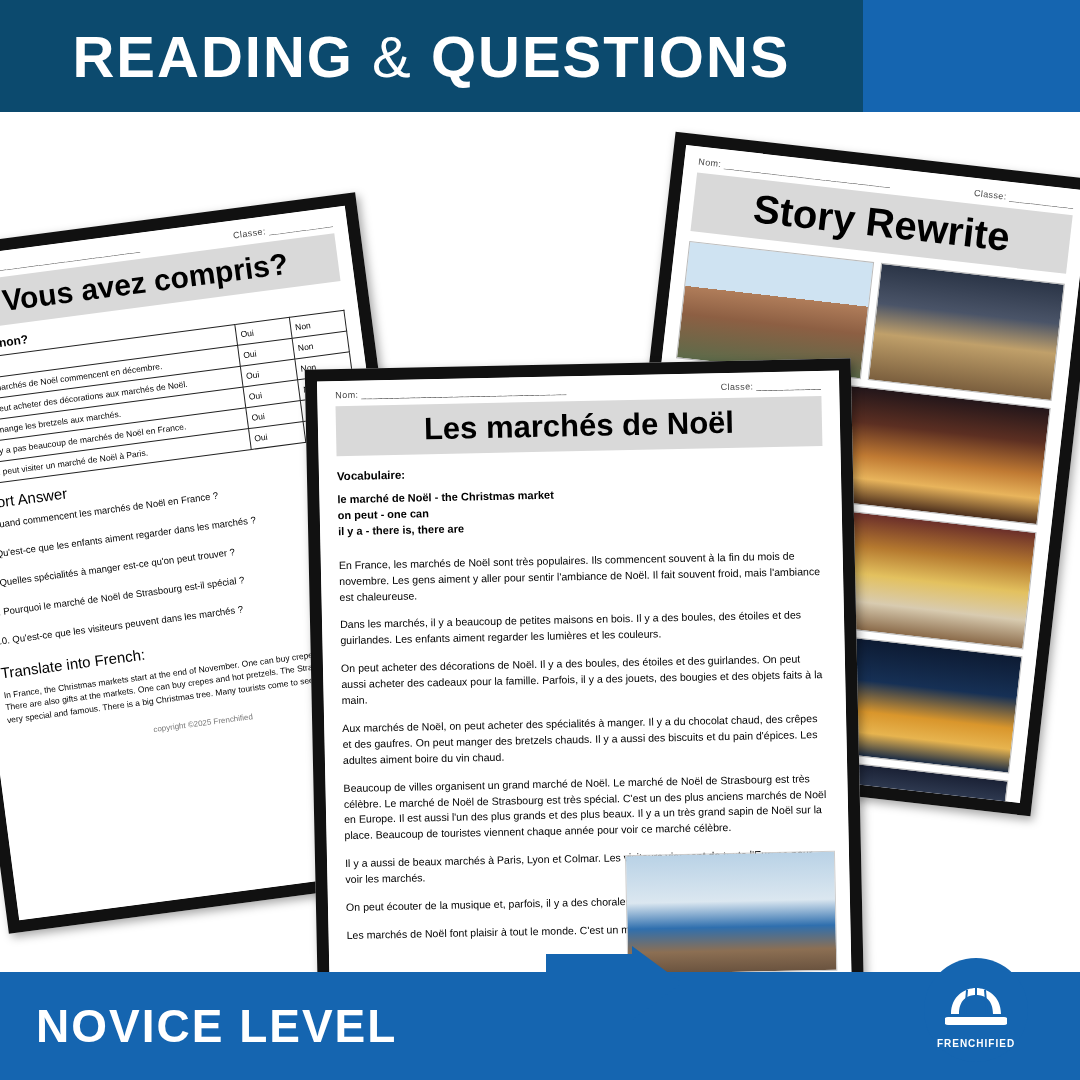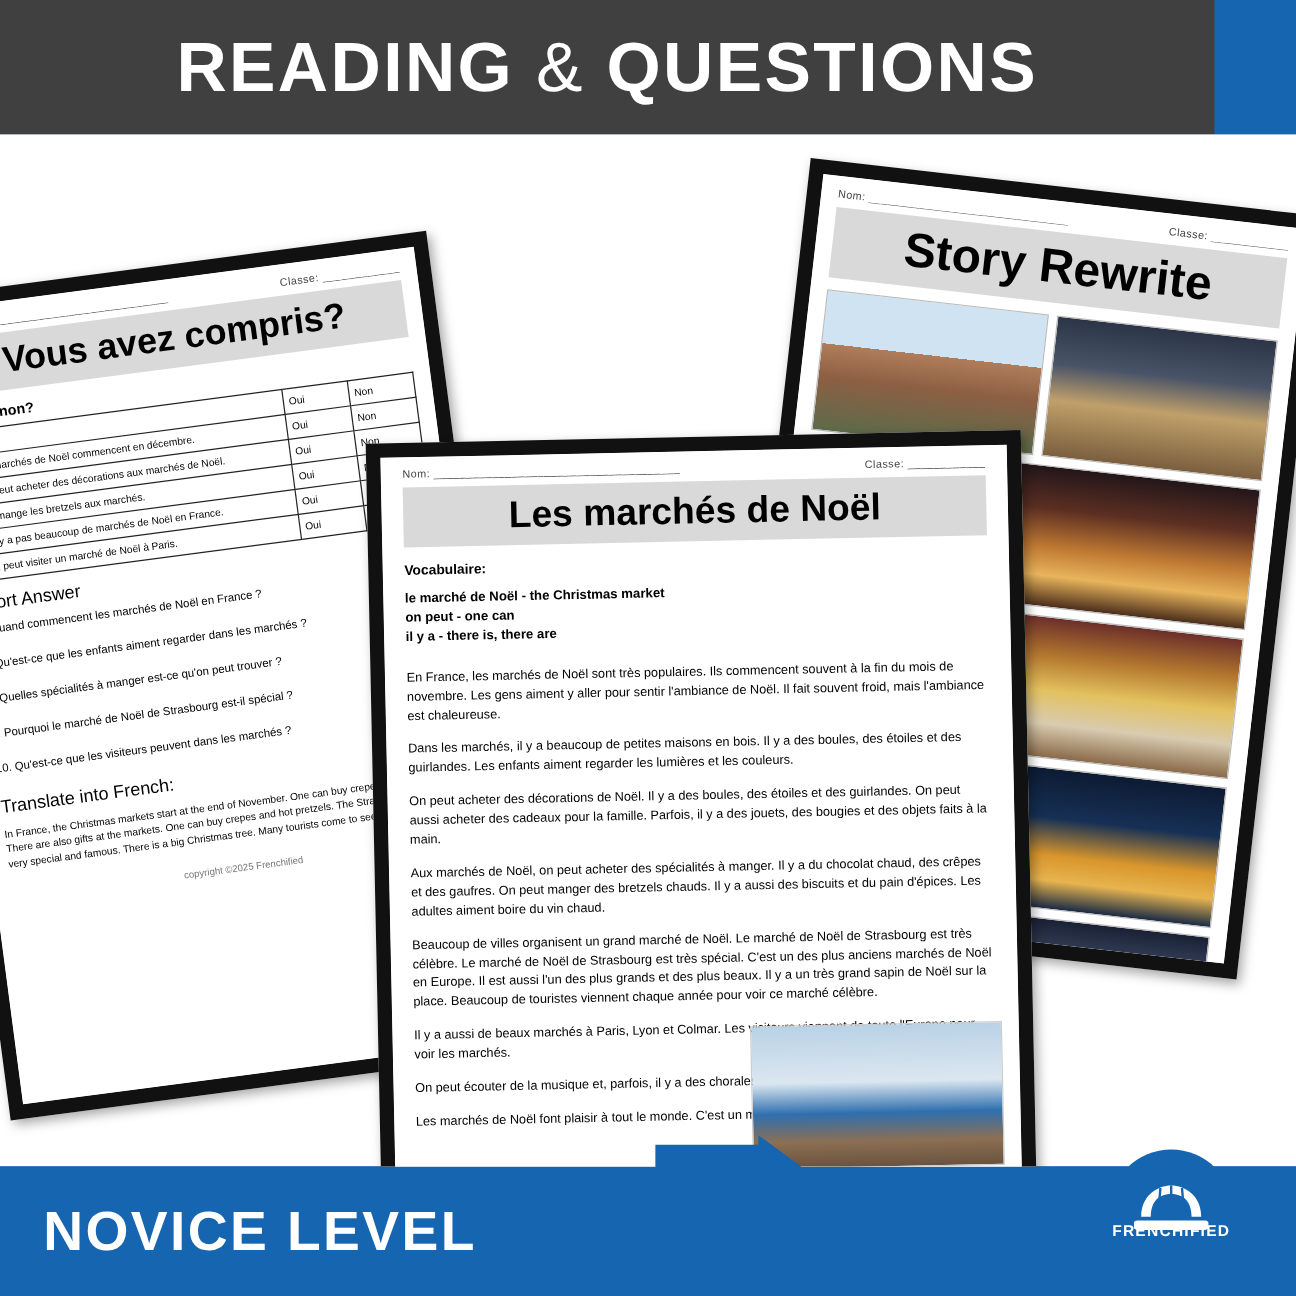--- a/index.html
+++ b/index.html
@@ -5,23 +5,23 @@
   html,body{margin:0;padding:0;}
   body{
     width:1080px;height:1080px;
     background:#1565b0;
     font-family:"Liberation Sans", sans-serif;
     overflow:hidden;
     position:relative;
   }
   
   .top-banner{
-    position:absolute;left:0;top:0;width:1012px;height:112px;
+    position:absolute;left:0;top:0;width:863px;height:112px;
     display:flex;align-items:center;justify-content:center;
-    background:#404040;
+    background:#0c4a6e;
   }
   .top-banner .title{
     color:#ffffff;
     font-size:58px;
     font-weight:bold;
     letter-spacing:2px;
     text-transform:uppercase;
     white-space:nowrap;
   }
   .top-banner .title .amp{font-weight:normal;}
@@ -146,22 +146,22 @@
   
   .logo{
     position:absolute;right:52px;bottom:18px;width:104px;height:104px;
     border-radius:50%;
     background:#1565b0;
     z-index:10;
     display:flex;align-items:center;justify-content:center;
     flex-direction:column;
   }
   .logo .logo-text{
-    color:#ffffff;font-size:13px;font-weight:bold;letter-spacing:1px;
-    position:absolute;bottom:29px;width:100%;text-align:center;
+    color:#ffffff;font-size:10px;font-weight:bold;letter-spacing:1px;
+    position:absolute;bottom:13px;width:100%;text-align:center;
   }
 </style>
 </head>
 <body>
 
 <div class="top-banner">
   <div class="title">
     <span>READING</span>
     <span class="amp">&amp;</span>
     <span>QUESTIONS</span>

